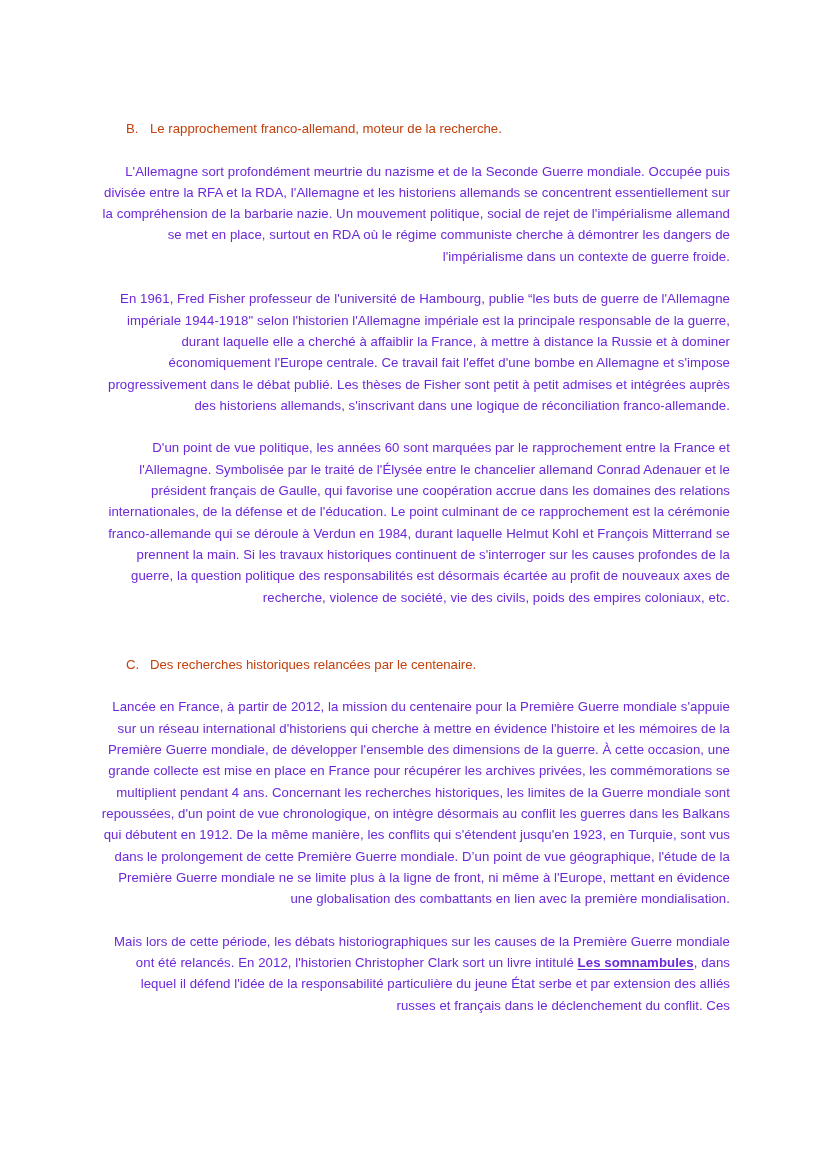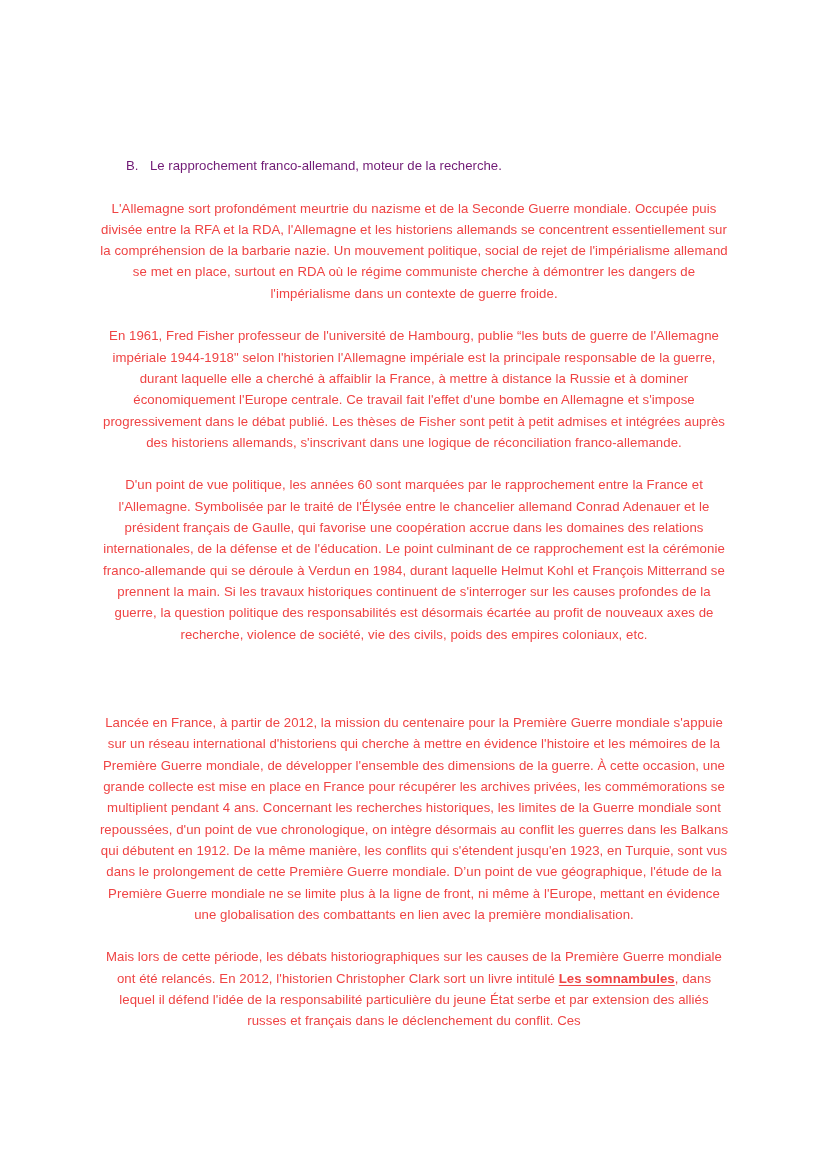--- a/index.html
+++ b/index.html
@@ -29,36 +29,35 @@
   .content {
     position: absolute;
     left: 98px;
     top: 118px;
     width: 632px;
   }
 
   .heading {
     font-size: 13.2px;
     line-height: 21.3px;
-    color: #701a75;
+    color: #c2410c;
     padding-left: 28px;
     white-space: nowrap;
-    margin-top: 37px;
   }
   .heading .h-letter {
     display: inline-block;
     width: 24px;
   }
 
   p.para {
     font-size: 13.2px;
     line-height: 21.3px;
-    color: #ef4444;
+    color: #6d28d9;
     margin: 0;
-    text-align: center;
+    text-align: right;
     letter-spacing: 0.005em;
   }
 
   
   .gap-after-heading { height: 21.3px; }
   .gap-para          { height: 21.3px; }
   .gap-before-head-c { height: 46px; }
   .gap-head-c-after  { height: 21.3px; }
 
   .book-title {
@@ -82,20 +81,23 @@
     <p class="para">L'Allemagne sort profondément meurtrie du nazisme et de la Seconde Guerre mondiale. Occupée puis divisée entre la RFA et la RDA, l'Allemagne et les historiens allemands se concentrent essentiellement sur la compréhension de la barbarie nazie. Un mouvement politique, social de rejet de l'impérialisme allemand se met en place, surtout en RDA où le régime communiste cherche à démontrer les dangers de l'impérialisme dans un contexte de guerre froide.</p>
     <div class="gap-para"></div>
 
     <p class="para">En 1961, Fred Fisher professeur de l'université de Hambourg, publie “les buts de guerre de l'Allemagne impériale 1944-1918" selon l'historien l'Allemagne impériale est la principale responsable de la guerre, durant laquelle elle a cherché à affaiblir la France, à mettre à distance la Russie et à dominer économiquement l'Europe centrale. Ce travail fait l'effet d'une bombe en Allemagne et s'impose progressivement dans le débat publié. Les thèses de Fisher sont petit à petit admises et intégrées auprès des historiens allemands, s'inscrivant dans une logique de réconciliation franco-allemande.</p>
     <div class="gap-para"></div>
 
     <p class="para">D'un point de vue politique, les années 60 sont marquées par le rapprochement entre la France et l'Allemagne. Symbolisée par le traité de l'Élysée entre le chancelier allemand Conrad Adenauer et le président français de Gaulle, qui favorise une coopération accrue dans les domaines des relations internationales, de la défense et de l'éducation. Le point culminant de ce rapprochement est la cérémonie franco-allemande qui se déroule à Verdun en 1984, durant laquelle Helmut Kohl et François Mitterrand se prennent la main. Si les travaux historiques continuent de s'interroger sur les causes profondes de la guerre, la question politique des responsabilités est désormais écartée au profit de nouveaux axes de recherche, violence de société, vie des civils, poids des empires coloniaux, etc.</p>
 
     <div class="gap-before-head-c"></div>
 
+    <div class="heading">
+      <span class="h-letter">C.</span><span>Des recherches historiques relancées par le centenaire.</span>
+    </div>
 
     <div class="gap-head-c-after"></div>
 
     <p class="para">Lancée en France, à partir de 2012, la mission du centenaire pour la Première Guerre mondiale s'appuie sur un réseau international d'historiens qui cherche à mettre en évidence l'histoire et les mémoires de la Première Guerre mondiale, de développer l'ensemble des dimensions de la guerre. À cette occasion, une grande collecte est mise en place en France pour récupérer les archives privées, les commémorations se multiplient pendant 4 ans. Concernant les recherches historiques, les limites de la Guerre mondiale sont repoussées, d'un point de vue chronologique, on intègre désormais au conflit les guerres dans les Balkans qui débutent en 1912. De la même manière, les conflits qui s'étendent jusqu'en 1923, en Turquie, sont vus dans le prolongement de cette Première Guerre mondiale. D’un point de vue géographique, l'étude de la Première Guerre mondiale ne se limite plus à la ligne de front, ni même à l'Europe, mettant en évidence une globalisation des combattants en lien avec la première mondialisation.</p>
     <div class="gap-para"></div>
 
     <p class="para"><span>Mais lors de cette période, les débats historiographiques sur les causes de la Première Guerre mondiale ont été relancés. En 2012, l'historien Christopher Clark sort un livre intitulé </span><span class="book-title">Les somnambules</span><span>, dans lequel il défend l'idée de la responsabilité particulière du jeune État serbe et par extension des alliés russes et français dans le déclenchement du conflit. Ces</span></p>
 
   </div>
 </div>

